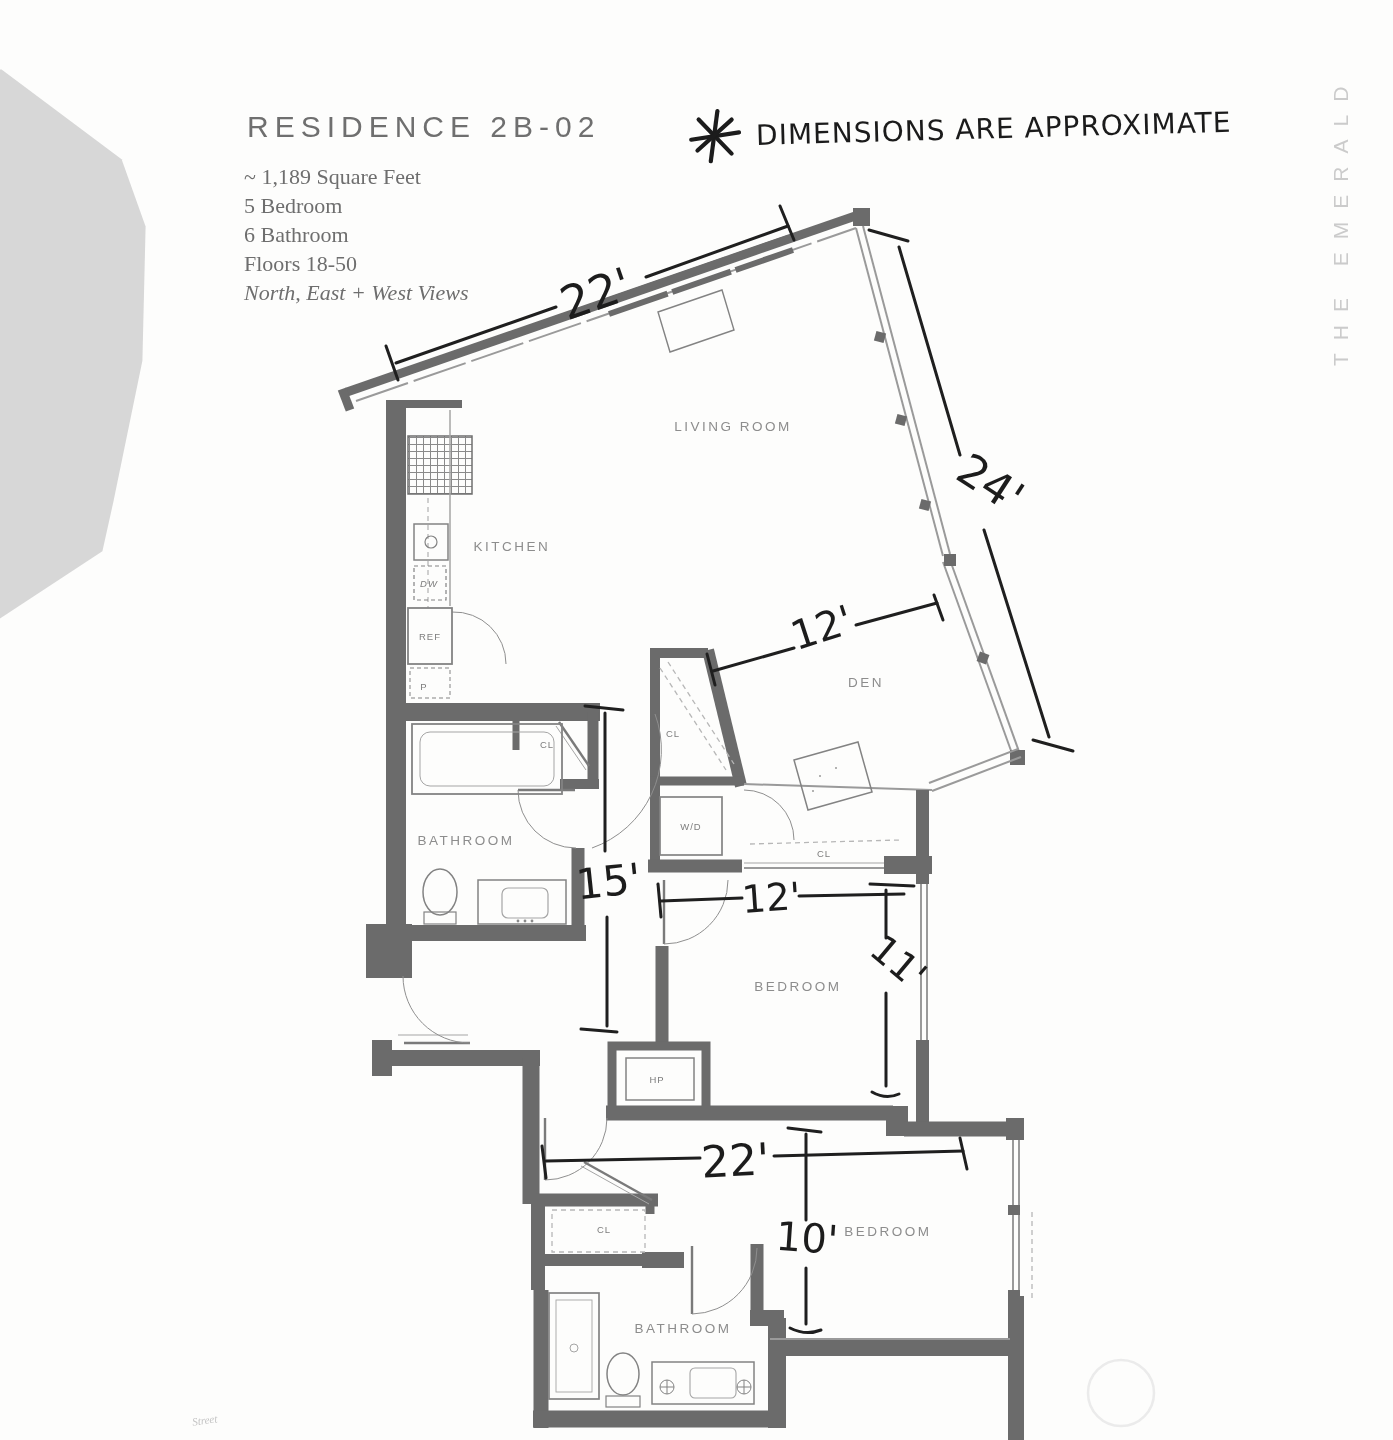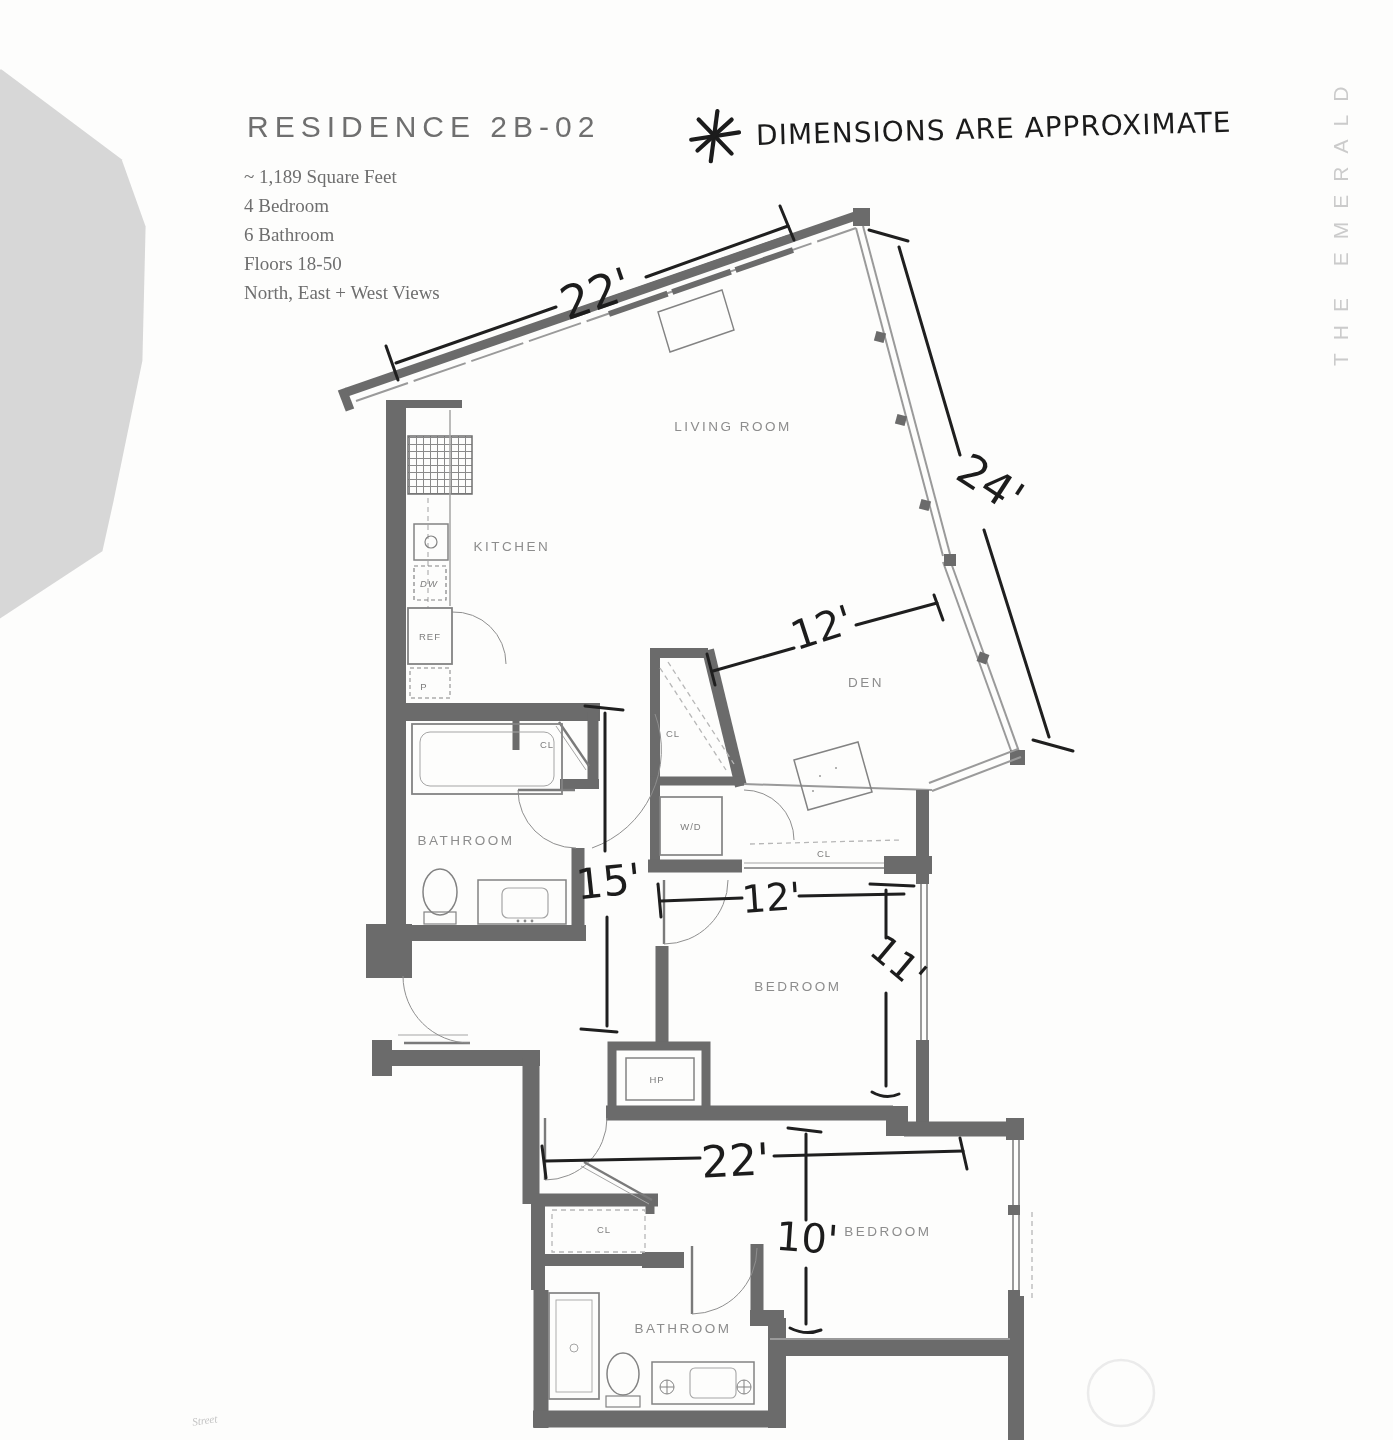--- a/index.html
+++ b/index.html
@@ -13,24 +13,24 @@
     background:#d7d7d7;
     clip-path:polygon(1% 1%,76% 17%,91% 29%,89% 53%,71% 78%,64% 87%,0% 99%,0% 1%);
   }
   .title{
     position:absolute;left:247px;top:110px;
     font-size:30px;letter-spacing:6px;color:#6f6f6f;font-weight:normal;
     white-space:nowrap;
   }
   .specs{
     position:absolute;left:244px;top:166px;
-    font-family:"Liberation Serif",serif;font-size:19px;color:#6e6e6e;
+    font-family:"Liberation Serif",serif;font-size:22px;color:#6e6e6e;
   }
   .specs div{margin-bottom:8px;line-height:21px;}
-  .views{margin-top:8px;}
+  .views{font-style:italic;margin-top:8px;}
   .annotation{
     position:absolute;left:688px;top:100px;width:560px;
     display:flex;align-items:center;gap:14px;
     transform:rotate(-1.6deg);
     color:#1b1b1b;
   }
   .annotation .note{
     font-family:"DejaVu Sans",sans-serif;font-size:28px;letter-spacing:1px;
     white-space:nowrap;
   }
@@ -64,21 +64,21 @@
 <body>
 
 <div class="page">
 
   <div class="left-mass"></div>
 
   <div class="title">RESIDENCE 2B-02</div>
 
   <div class="specs">
     <div>~ 1,189 Square Feet</div>
-    <div>4 Bedroom</div>
+    <div>5 Bedroom</div>
     <div>6 Bathroom</div>
     <div>Floors 18-50</div>
     <div class="views">North, East + West Views</div>
   </div>
 
   <div class="annotation">
     <svg width="54" height="58" viewBox="-27 -29 54 58">
       <g stroke="#1c1c1c" stroke-width="4.2" stroke-linecap="round">
         <line x1="-24" y1="3" x2="24" y2="-3"></line>
         <line x1="-16" y1="-17" x2="16" y2="18"></line>

